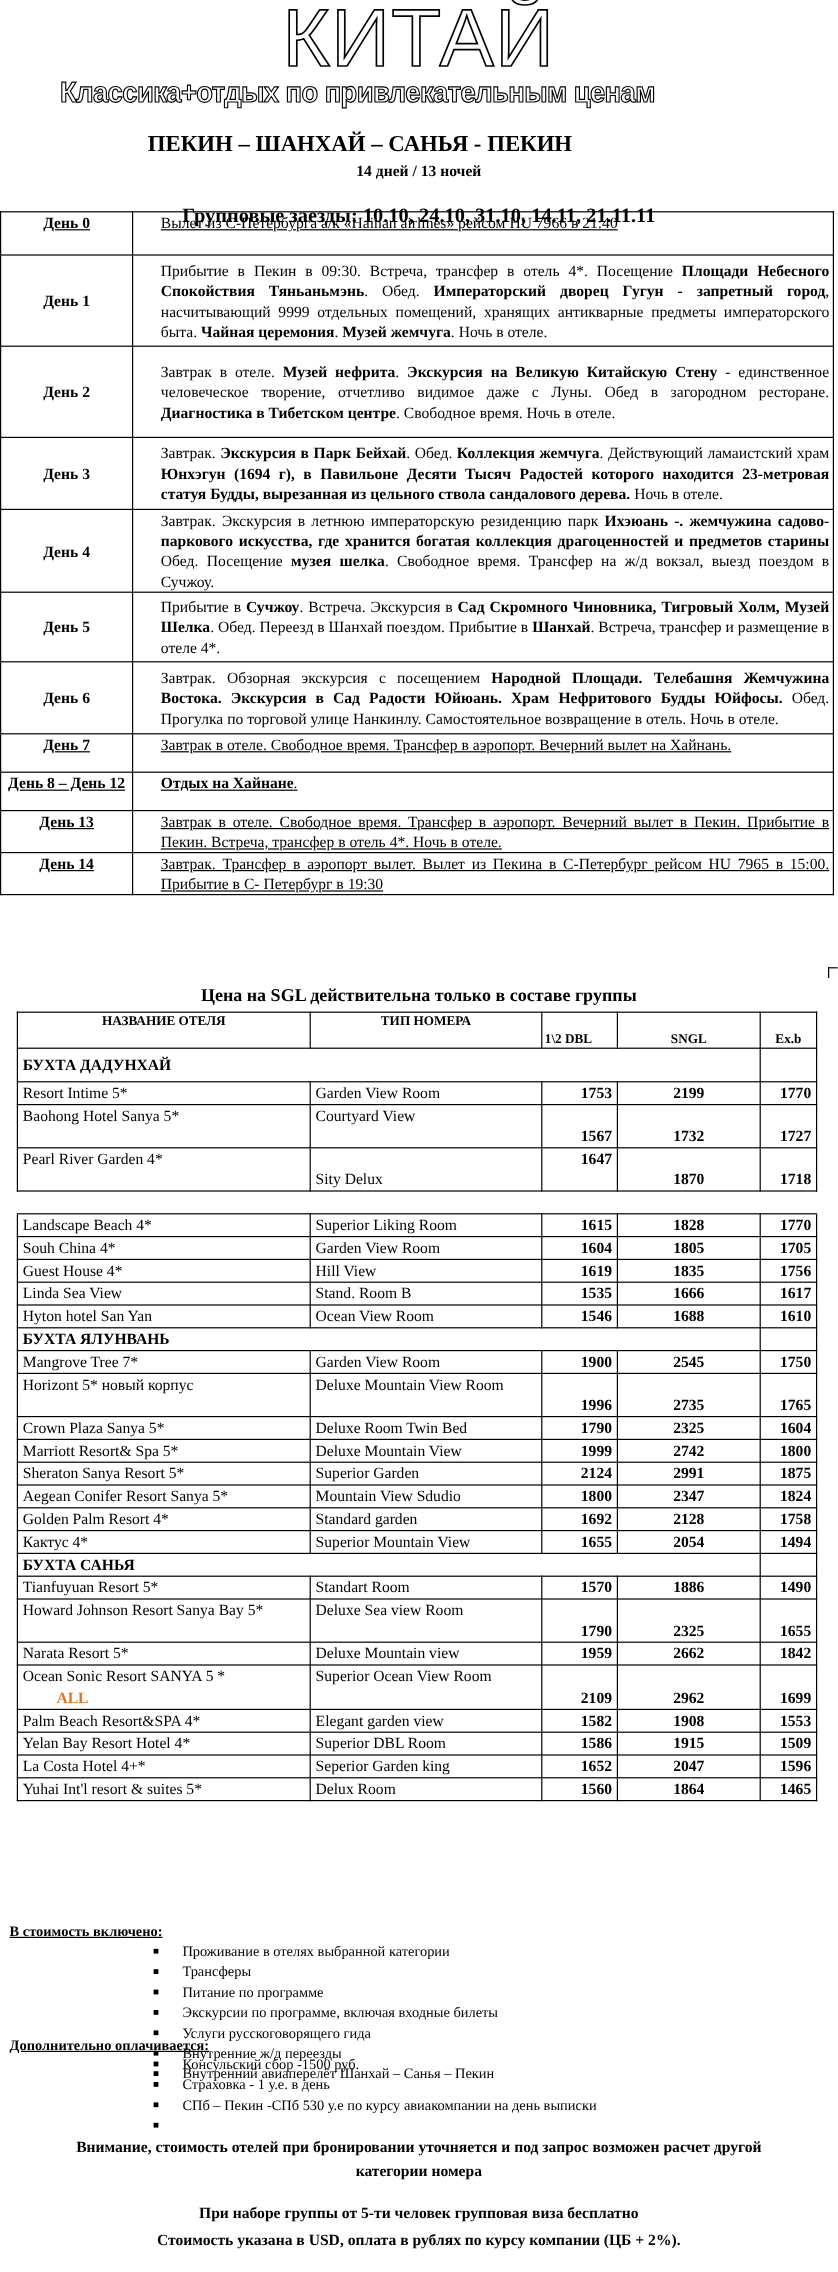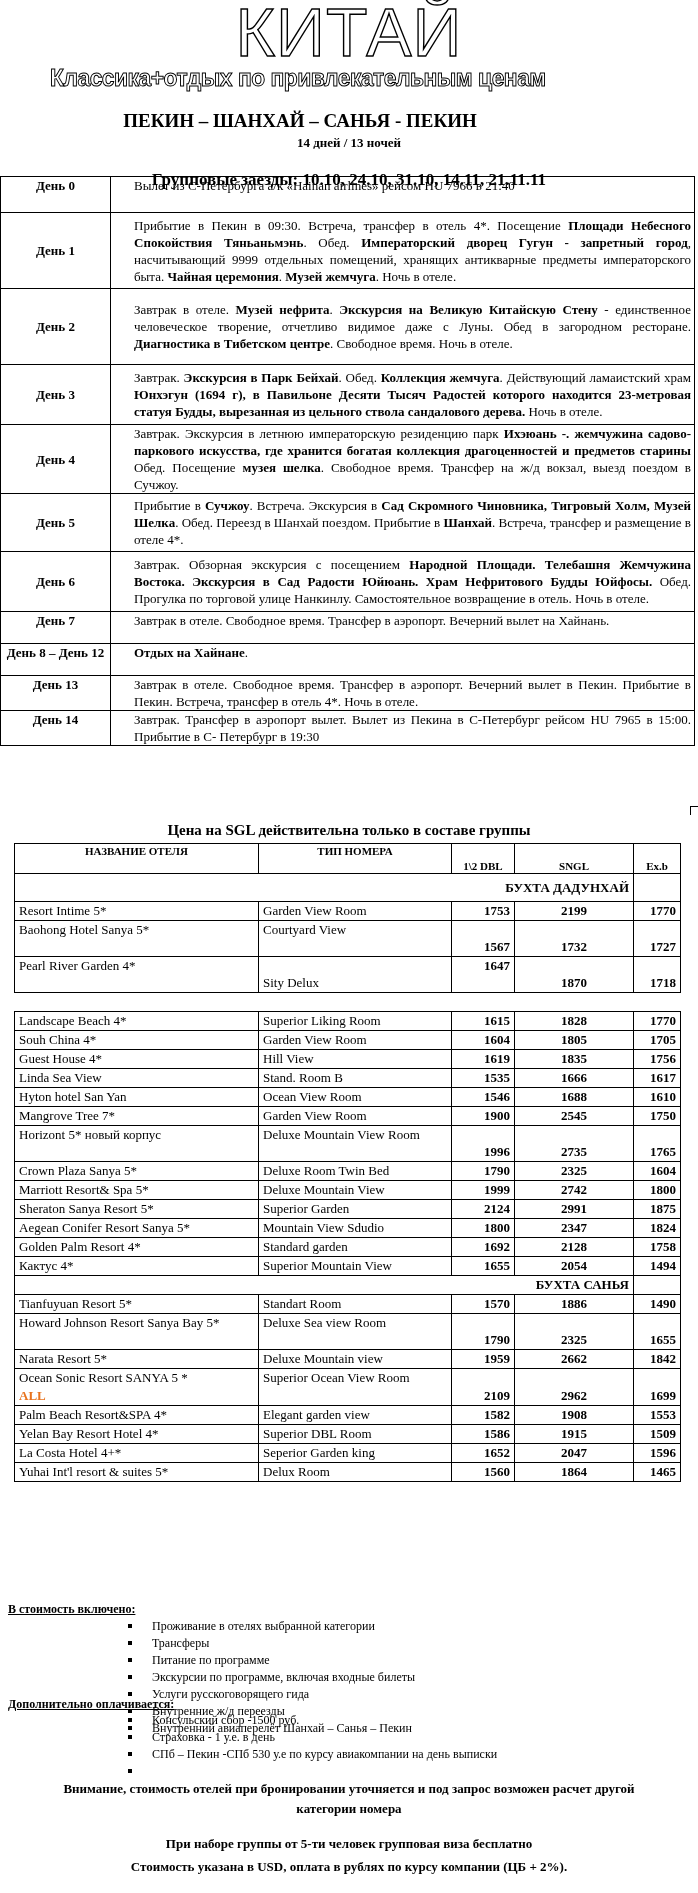--- a/index.html
+++ b/index.html
@@ -15,36 +15,36 @@
     color: #fff; -webkit-text-stroke: 1px #000; letter-spacing: -0.5px; transform: scaleX(0.95); transform-origin: left;
   }
   .route { position: absolute; left: 0; width: 560px; top: 110px; text-align: center; font-size: 19px; font-weight: bold; margin-left: 20px; }
   .duration { position: absolute; left: 0; width: 698px; top: 135px; text-align: center; font-size: 13px; font-weight: bold; }
   .departures { position: absolute; left: 0; width: 698px; top: 152px; text-align: center; font-size: 17px; font-weight: bold; margin-top: 18px; }
   table { border-collapse: collapse; }
   .itin { position: absolute; left: 0; top: 176px; width: 695px; font-size: 13px; }
   .itin td { border: 1px solid #000; vertical-align: middle; padding: 0 3px; line-height: 17px; }
   .itin td.day { width: 103px; text-align: center; font-weight: bold; }
   .itin td.desc { text-align: justify; padding-left: 23px; }
-  .itin td.top { vertical-align: top; }
+  .itin td.top { vertical-align: top; text-decoration: underline; }
   .price-title { position: absolute; left: 0; width: 698px; top: 822px; text-align: center; font-size: 15px; font-weight: bold; }
   .prices { position: absolute; left: 14px; top: 843px; width: 667px; font-size: 13px; }
   .prices td { border: 1px solid #000; padding: 0 4px; line-height: 18px; height: 18px; }
   .prices .c1 { width: 235px; }
   .prices .c2 { width: 184px; }
   .prices .c3 { width: 54px; font-weight: bold; text-align: right; }
   .prices .c4 { width: 110px; font-weight: bold; text-align: center; }
   .prices .c5 { width: 38px; font-weight: bold; text-align: right; }
   .prices th { border: 1px solid #000; font-size: 11px; font-weight: bold; padding: 0 2px; line-height: 14px; }
-  .prices .bay td.name { text-align: right; font-weight: bold; }
+  .prices .bay td.name { text-align: left; font-weight: bold; }
   .prices td.b { vertical-align: bottom; }
   .prices td.t { vertical-align: top; }
   .gap { height: 10px; }
   .gap td { border: none; border-top: 1px solid #000; }
-  .all-link { color: #e8731e; font-weight: bold; text-decoration-color: #e8731e; }
+  .all-link { color: #e8731e; font-weight: bold; text-decoration-color: #e8731e; margin-left: 28px; }
   .sec-head { position: absolute; left: 8px; font-size: 12px; font-weight: bold; text-decoration: underline; }
   ul.bul { position: absolute; left: 128px; margin: 0; padding: 0; list-style: none; font-size: 12px; line-height: 17px; }
   ul.bul li { position: relative; padding-left: 24px; }
   ul.bul li::before { content: ""; position: absolute; left: 0; top: 6px; width: 4px; height: 4px; background: #000; }
   .note { position: absolute; left: 0; width: 698px; text-align: center; font-size: 13px; font-weight: bold; line-height: 20px; }
   .corner-mark { position: absolute; left: 690px; top: 806px; width: 8px; height: 8px; border-left: 1px solid #000; border-top: 1px solid #000; }
 </style>
 </head>
 <body>
 
@@ -105,21 +105,21 @@
 
 <div class="corner-mark"></div>
 
 <div class="price-title">Цена на SGL действительна только в составе группы</div>
 
 <table class="prices">
   <thead>
     <tr style="height:30px">
       <th class="c1" style="vertical-align:top">НАЗВАНИЕ ОТЕЛЯ</th>
       <th class="c2" style="vertical-align:top">ТИП НОМЕРА</th>
-      <th class="c3" style="vertical-align:bottom;text-align:center">1\2 DBL</th>
+      <th class="c3" style="vertical-align:bottom;text-align:left">1\2 DBL</th>
       <th class="c4" style="vertical-align:bottom">SNGL</th>
       <th class="c5" style="vertical-align:bottom;text-align:center">Ex.b</th>
     </tr>
   </thead>
   <tbody id="price-body">
       <tr class="bay" style="height: 28px;">
         <td colspan="4" class="name">БУХТА ДАДУНХАЙ</td>
         <td></td>
       </tr>
       <tr>
@@ -173,20 +173,24 @@
         <td class="c3"><span>1535</span></td>
         <td class="c4"><span>1666</span></td>
         <td class="c5"><span>1617</span></td>
       </tr>
       <tr>
         <td class="c1"><span>Hyton hotel San Yan</span></td>
         <td class="c2"><span>Ocean View Room</span></td>
         <td class="c3"><span>1546</span></td>
         <td class="c4"><span>1688</span></td>
         <td class="c5"><span>1610</span></td>
+      </tr>
+      <tr class="bay">
+        <td colspan="4" class="name">БУХТА ЯЛУНВАНЬ</td>
+        <td></td>
       </tr>
       <tr>
         <td class="c1"><span>Mangrove Tree 7*</span></td>
         <td class="c2"><span>Garden View Room</span></td>
         <td class="c3"><span>1900</span></td>
         <td class="c4"><span>2545</span></td>
         <td class="c5"><span>1750</span></td>
       </tr>
       <tr style="height: 36px;">
         <td class="c1 t"><span>Horizont 5* новый корпус</span></td>

